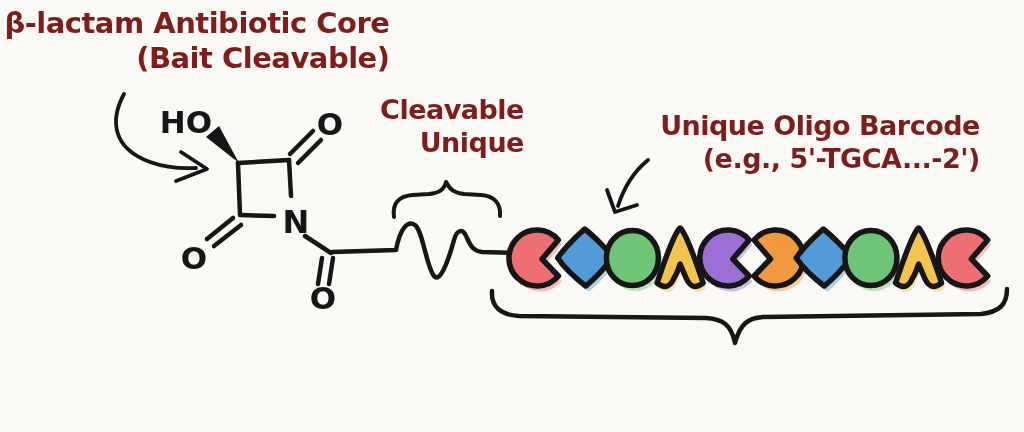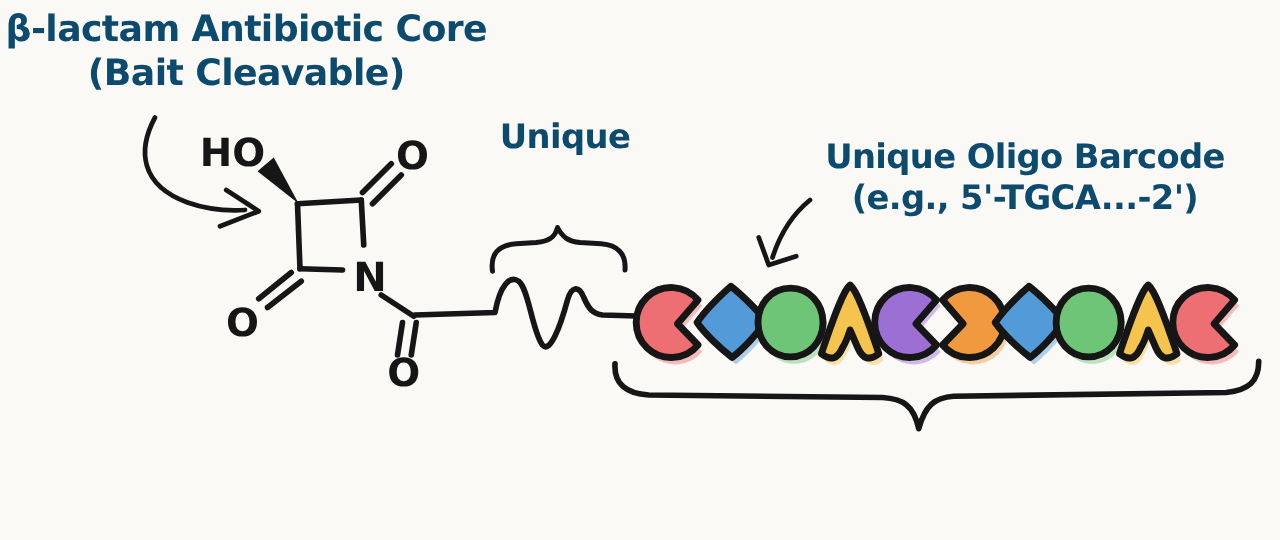--- a/index.html
+++ b/index.html
@@ -5,26 +5,26 @@
   html,body{margin:0;padding:0;}
   .canvas{
     position:relative;
     width:1024px;height:432px;
     overflow:hidden;
     font-family:"DejaVu Sans","Liberation Sans",sans-serif;
   }
   .label{
     position:absolute;
     transform:translateX(-50%);
-    text-align:center;
+    text-align:right;
     font-weight:600;
     letter-spacing:-0.5px;
     line-height:1.22;
     white-space:nowrap;
-    color:#0c4a6e;
+    color:#7f1d1d;
   }
   .label.core{font-size:29px;}
   .label.linker{font-size:27px;}
   .label.barcode{font-size:27px;}
   svg{position:absolute;left:0;top:0;}
   .stroke{fill:none;stroke:#161616;stroke-linecap:round;stroke-linejoin:round;}
   .bond{stroke-width:4.5;}
   .thin{stroke-width:4;}
   .arrow{stroke-width:3.8;}
   text.atom{
@@ -120,20 +120,21 @@
 
     <path class="stroke bond" d="M492 291 C 491 307, 501 315, 519 316 L706 318 C 722 319, 731 324, 735 343 C 740 324, 748 318, 763 317 L981 314 C 999 312, 1007 305, 1007 289"></path>
   </svg>
 
   <div class="label core" style="left:197px;top:6px;">
     <div>β-lactam Antibiotic Core</div>
     <div>(Bait Cleavable)</div>
   </div>
 
   <div class="label linker" style="left:452px;top:94px;">
+    <div>Cleavable</div>
     <div>Unique</div>
   </div>
 
   <div class="label barcode" style="left:820px;top:110px;">
     <div>Unique Oligo Barcode</div>
     <div>(e.g., 5'-TGCA...-2')</div>
   </div>
 
 </div>
 

